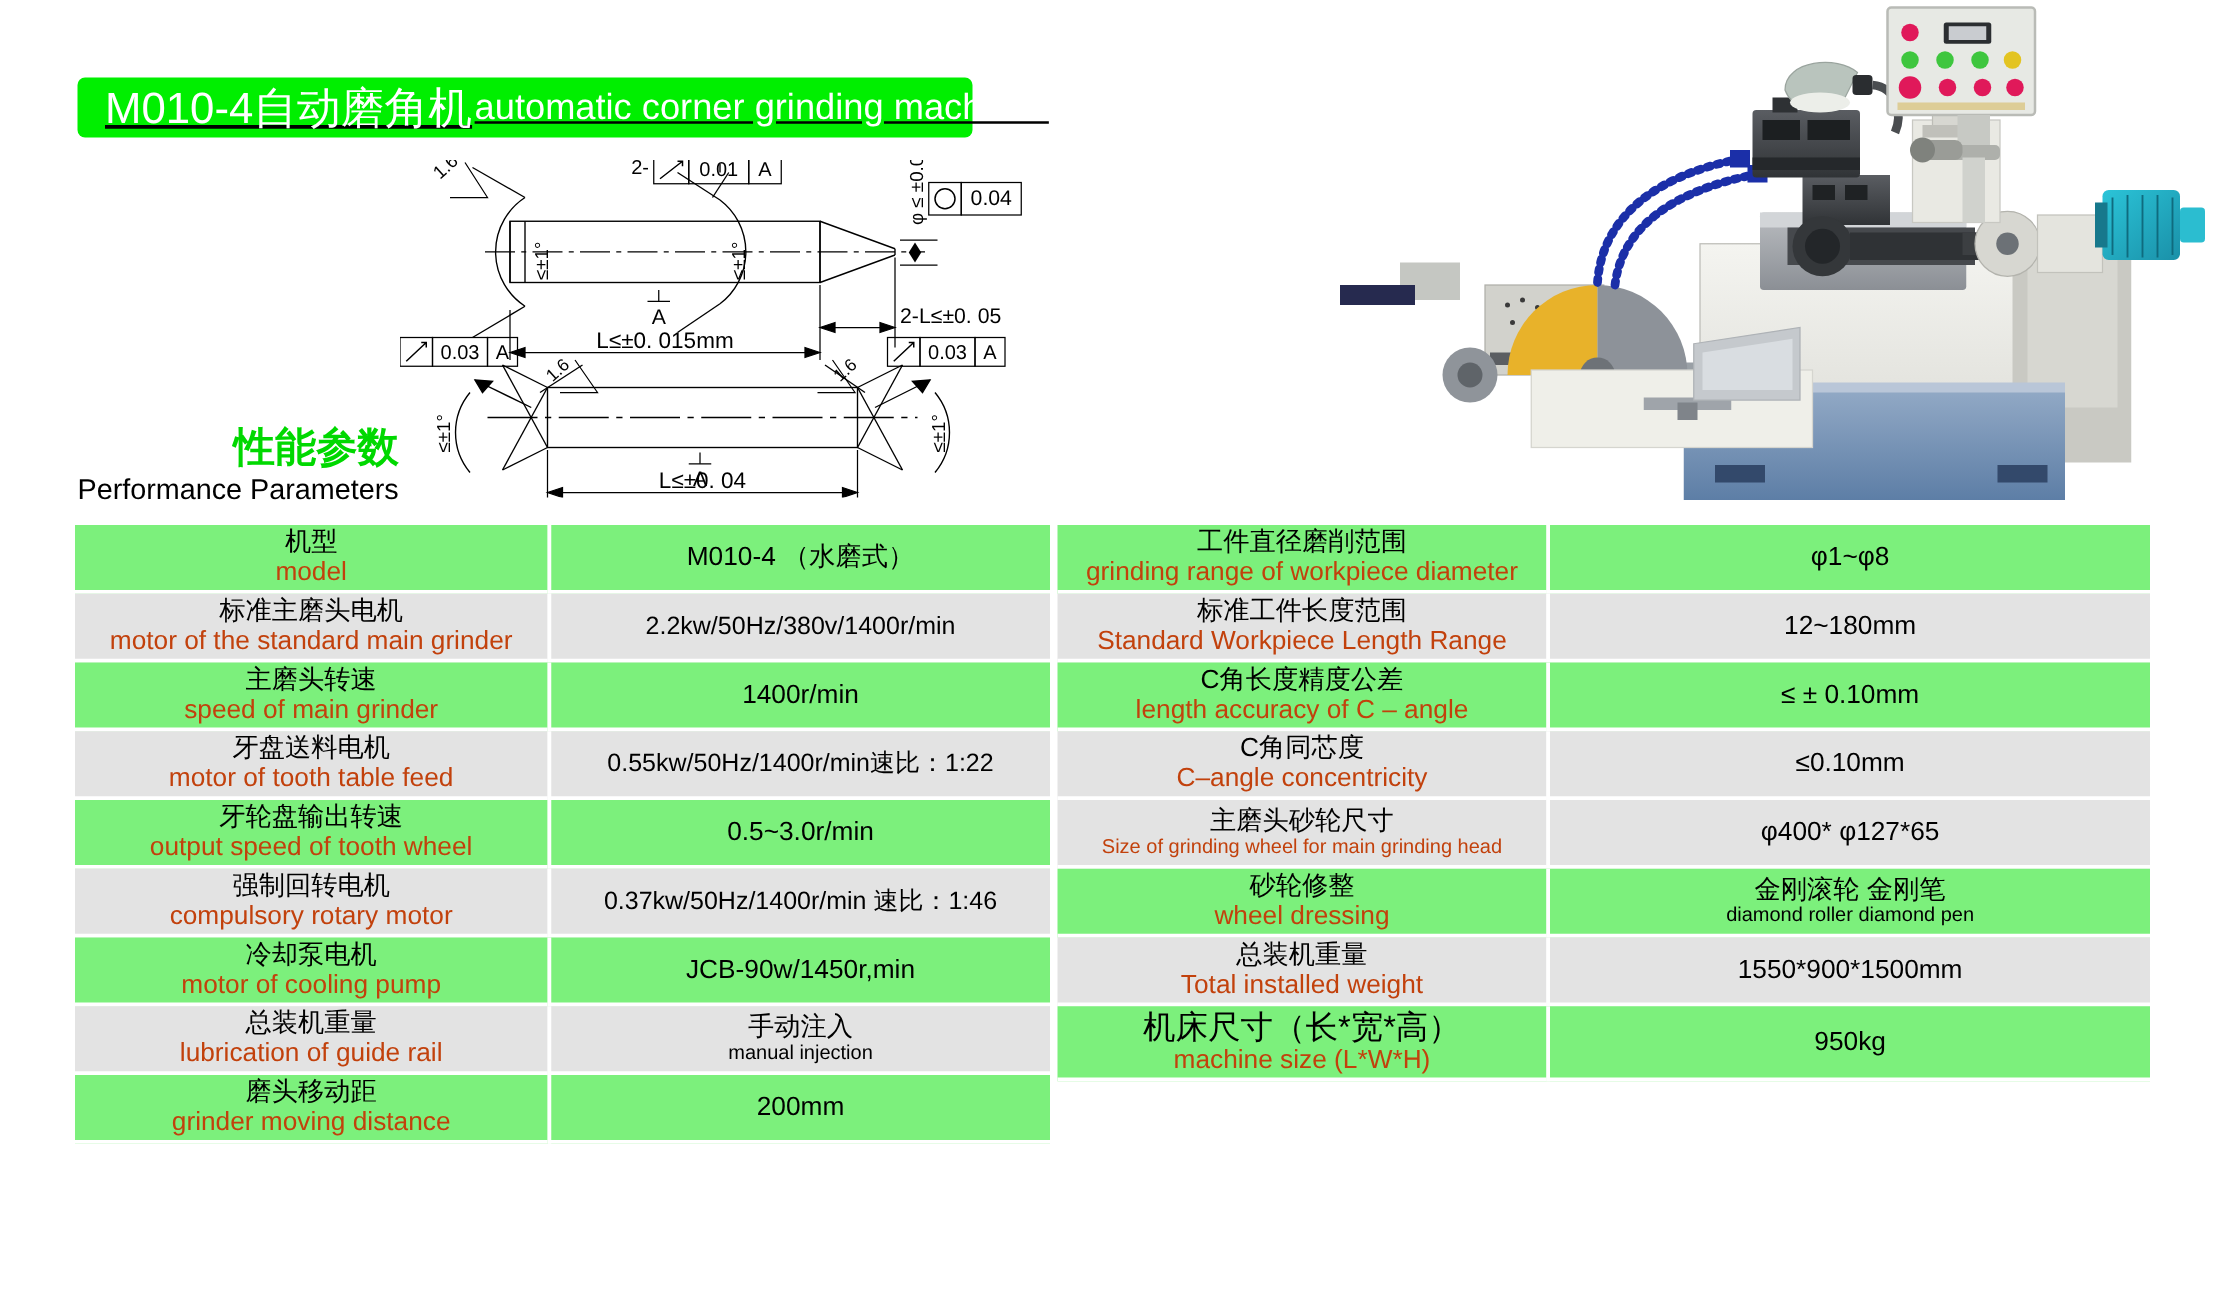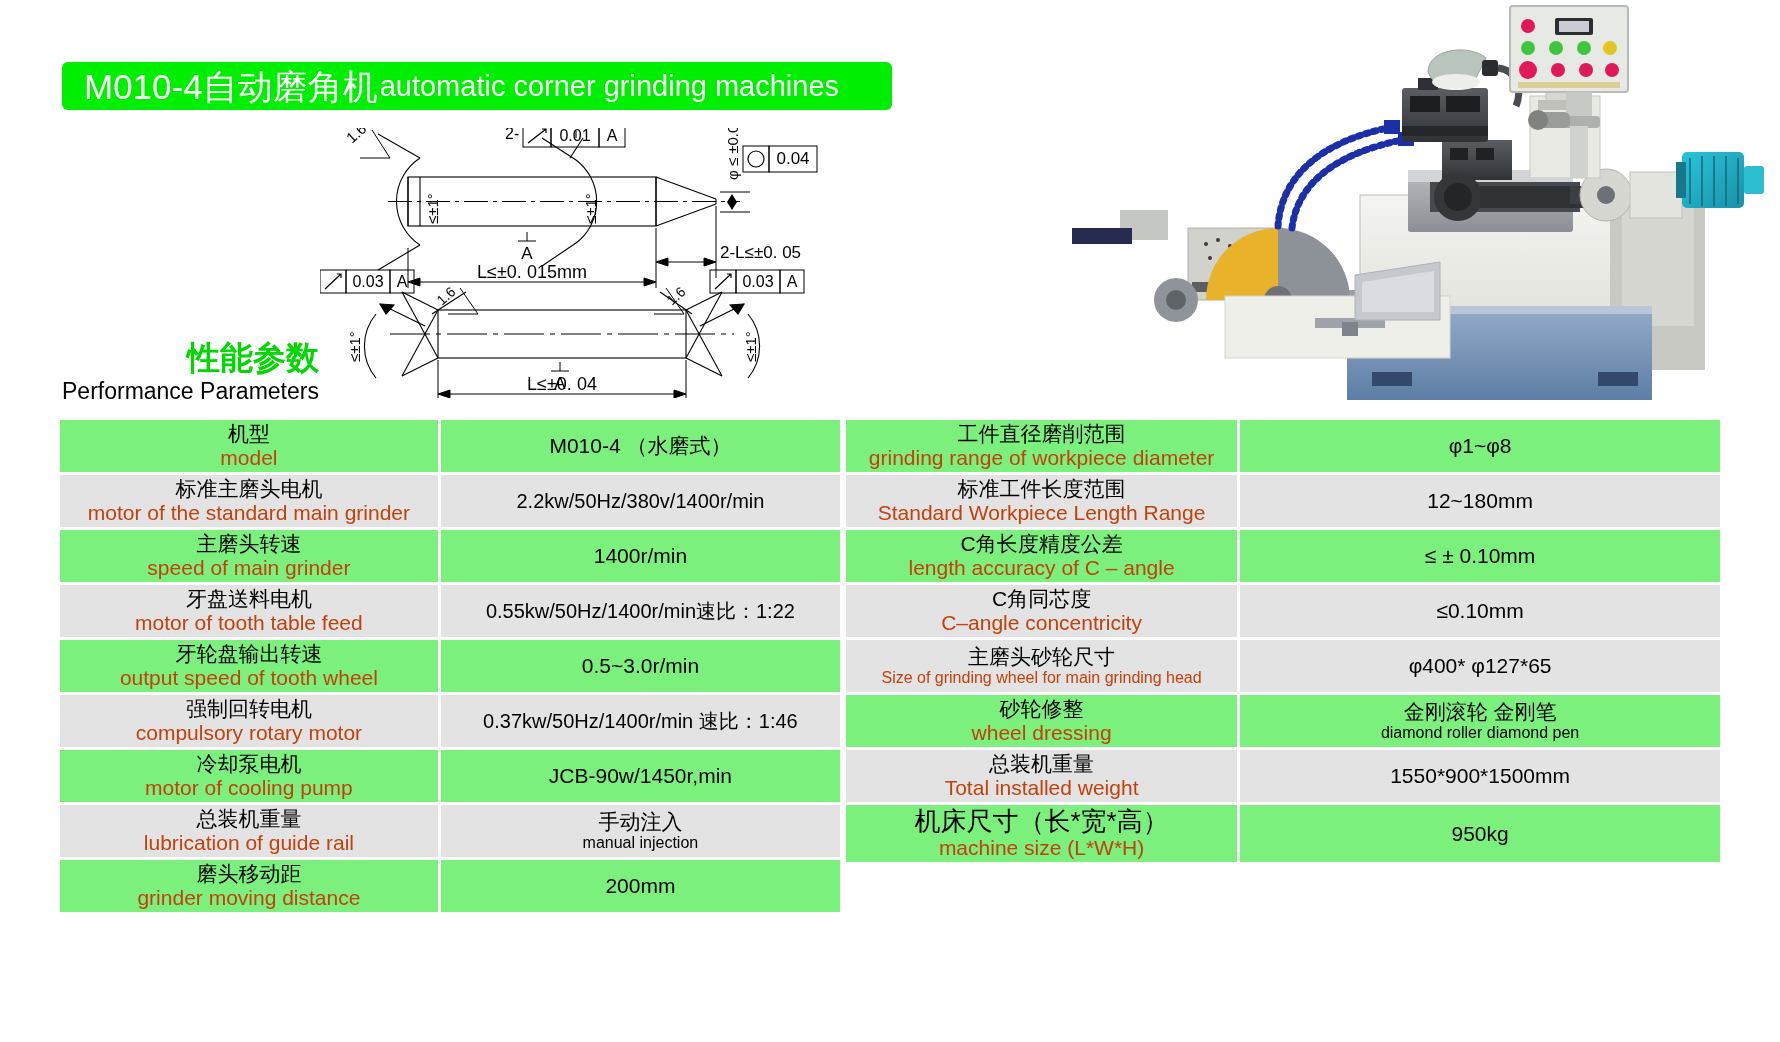--- a/index.html
+++ b/index.html
@@ -11,26 +11,27 @@
     width: 1780px; height: 1042px;
     position: relative;
     font-family: "Liberation Sans", "DejaVu Sans", sans-serif;
     overflow: hidden;
   }
 
   
   #title-banner {
     position: absolute;
     left: 62px; top: 62px;
-    width: 830px; height: 48px;
+    width: 716px; height: 48px;
     background: #00ef00;
     border-radius: 6px 6px 6px 6px;
     display: flex; align-items: center;
     padding-left: 22px;
     white-space: nowrap;
+    text-decoration: underline;
   }
   #title-cn {
     color: #ffffff;
     font-size: 35px;
     font-weight: 400;
     letter-spacing: 0px;
     line-height: 1;
   }
   #title-en {
     color: #ffffff;

